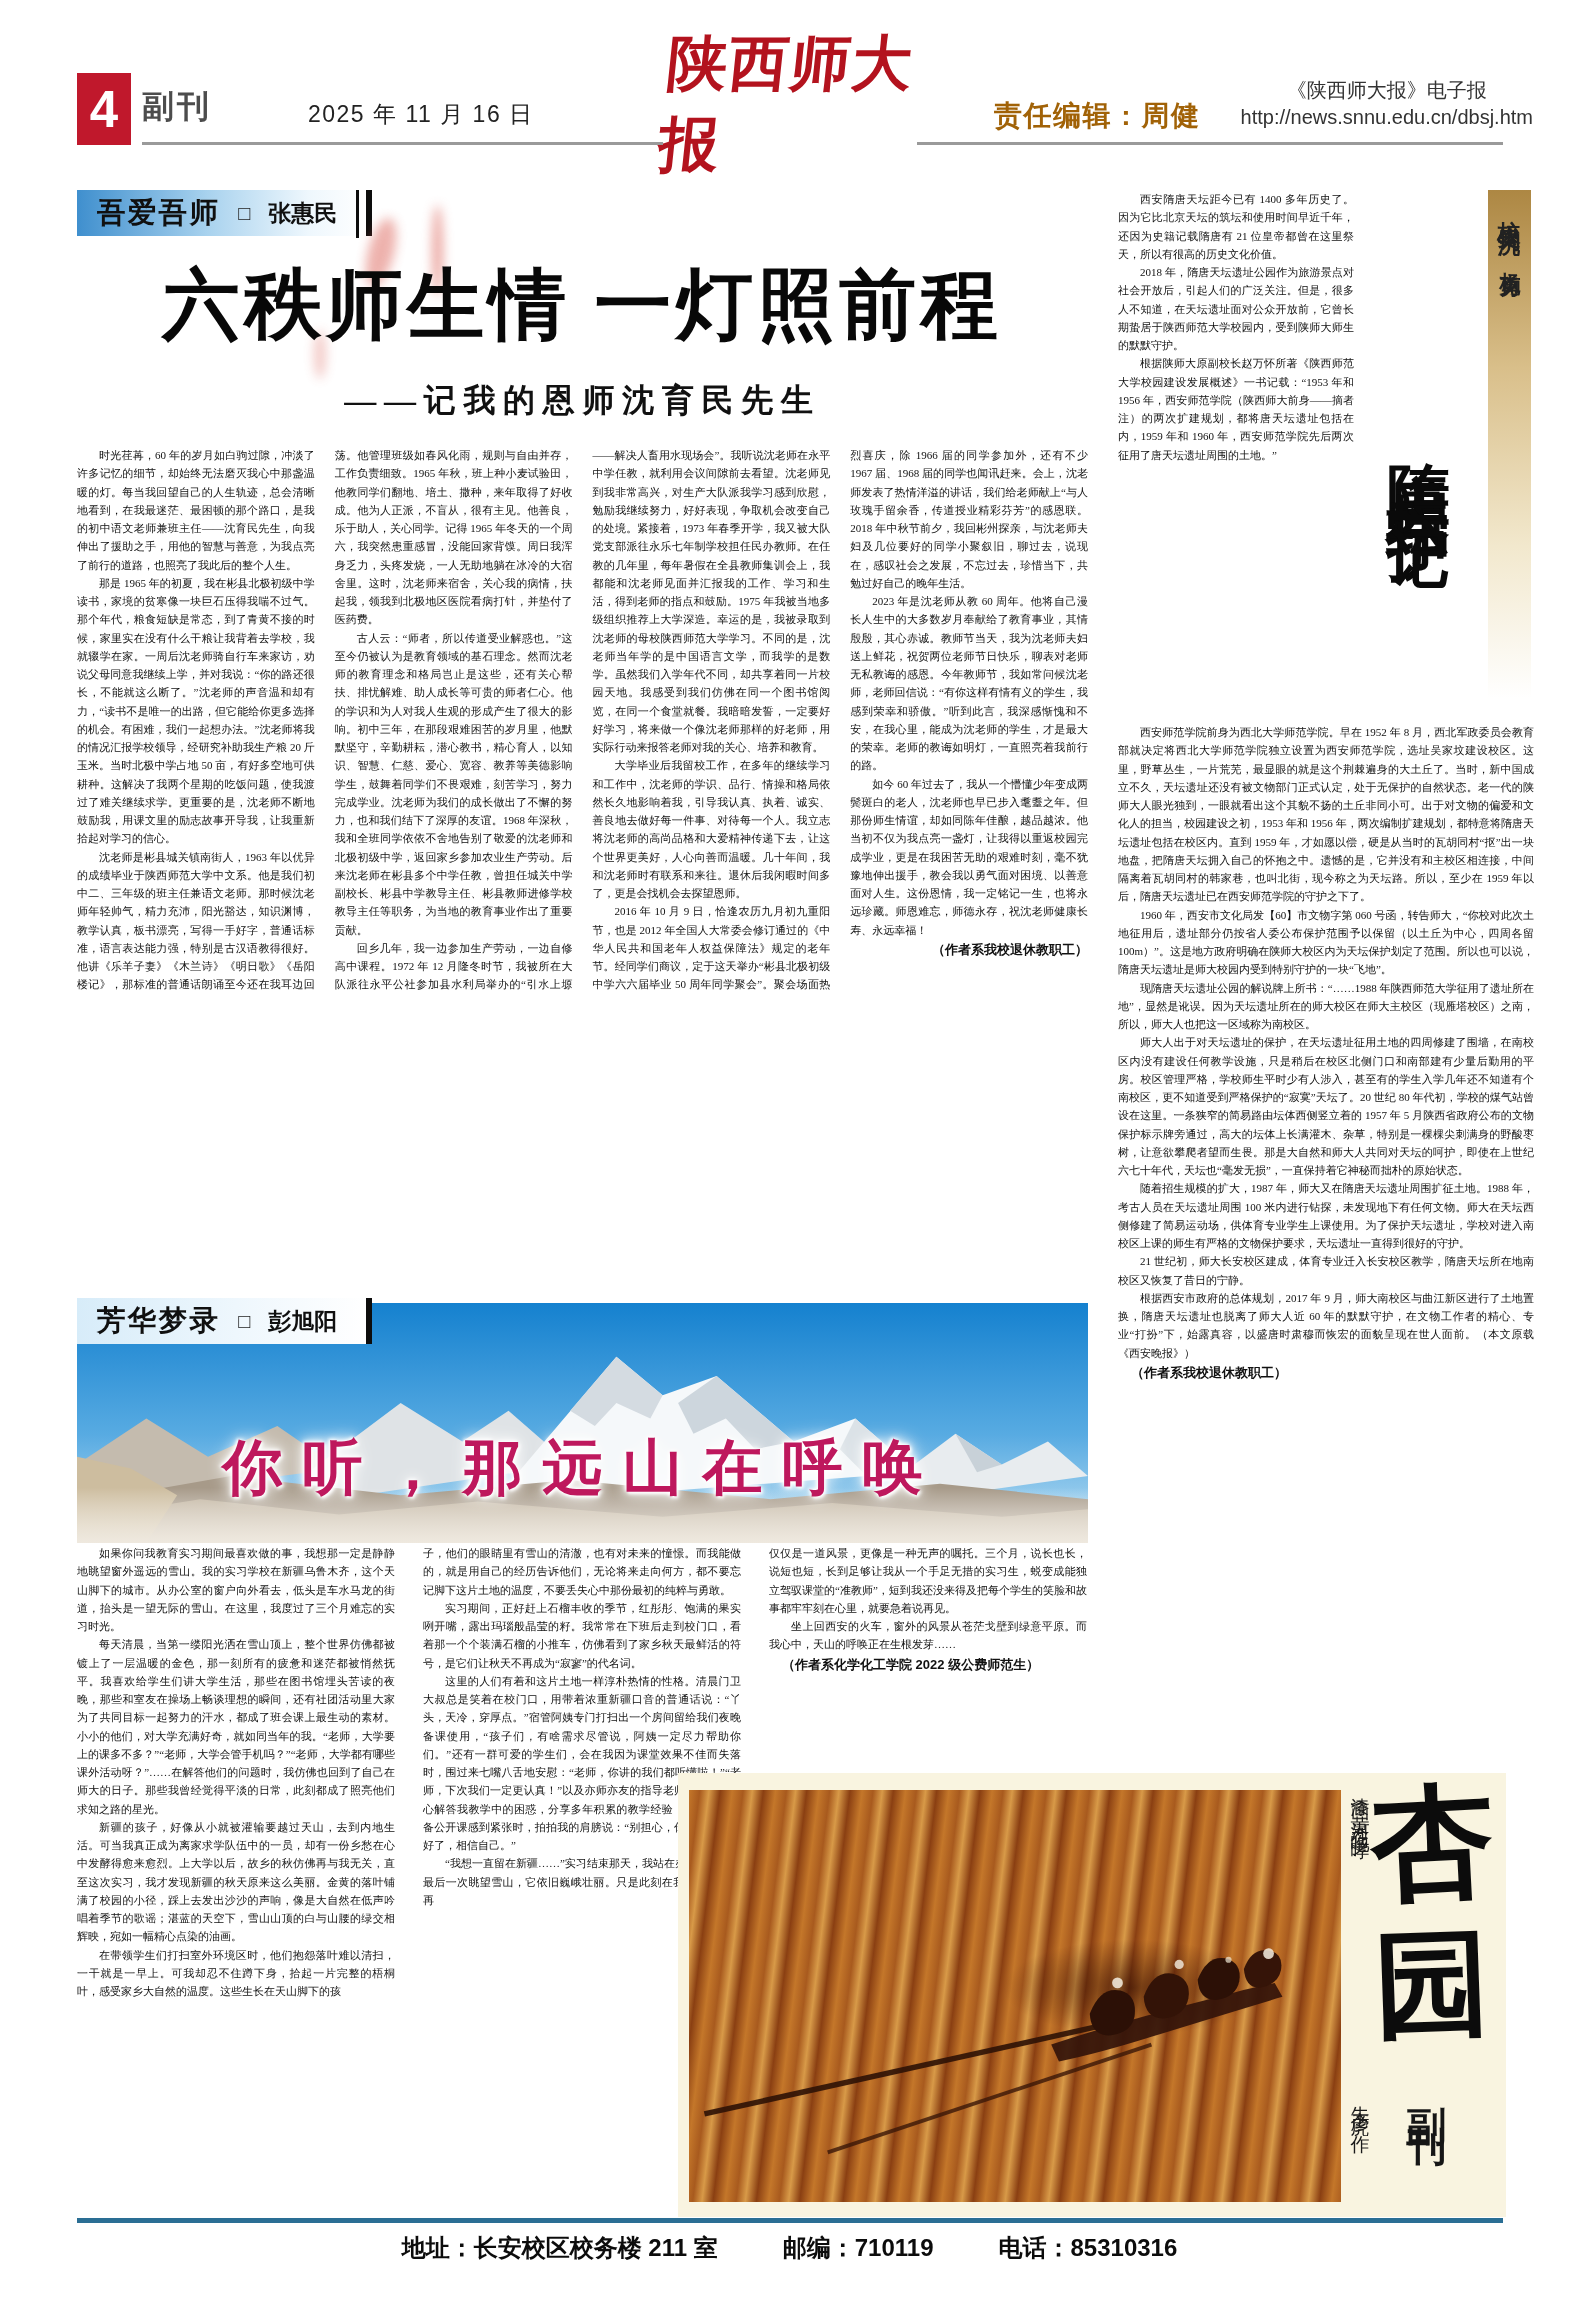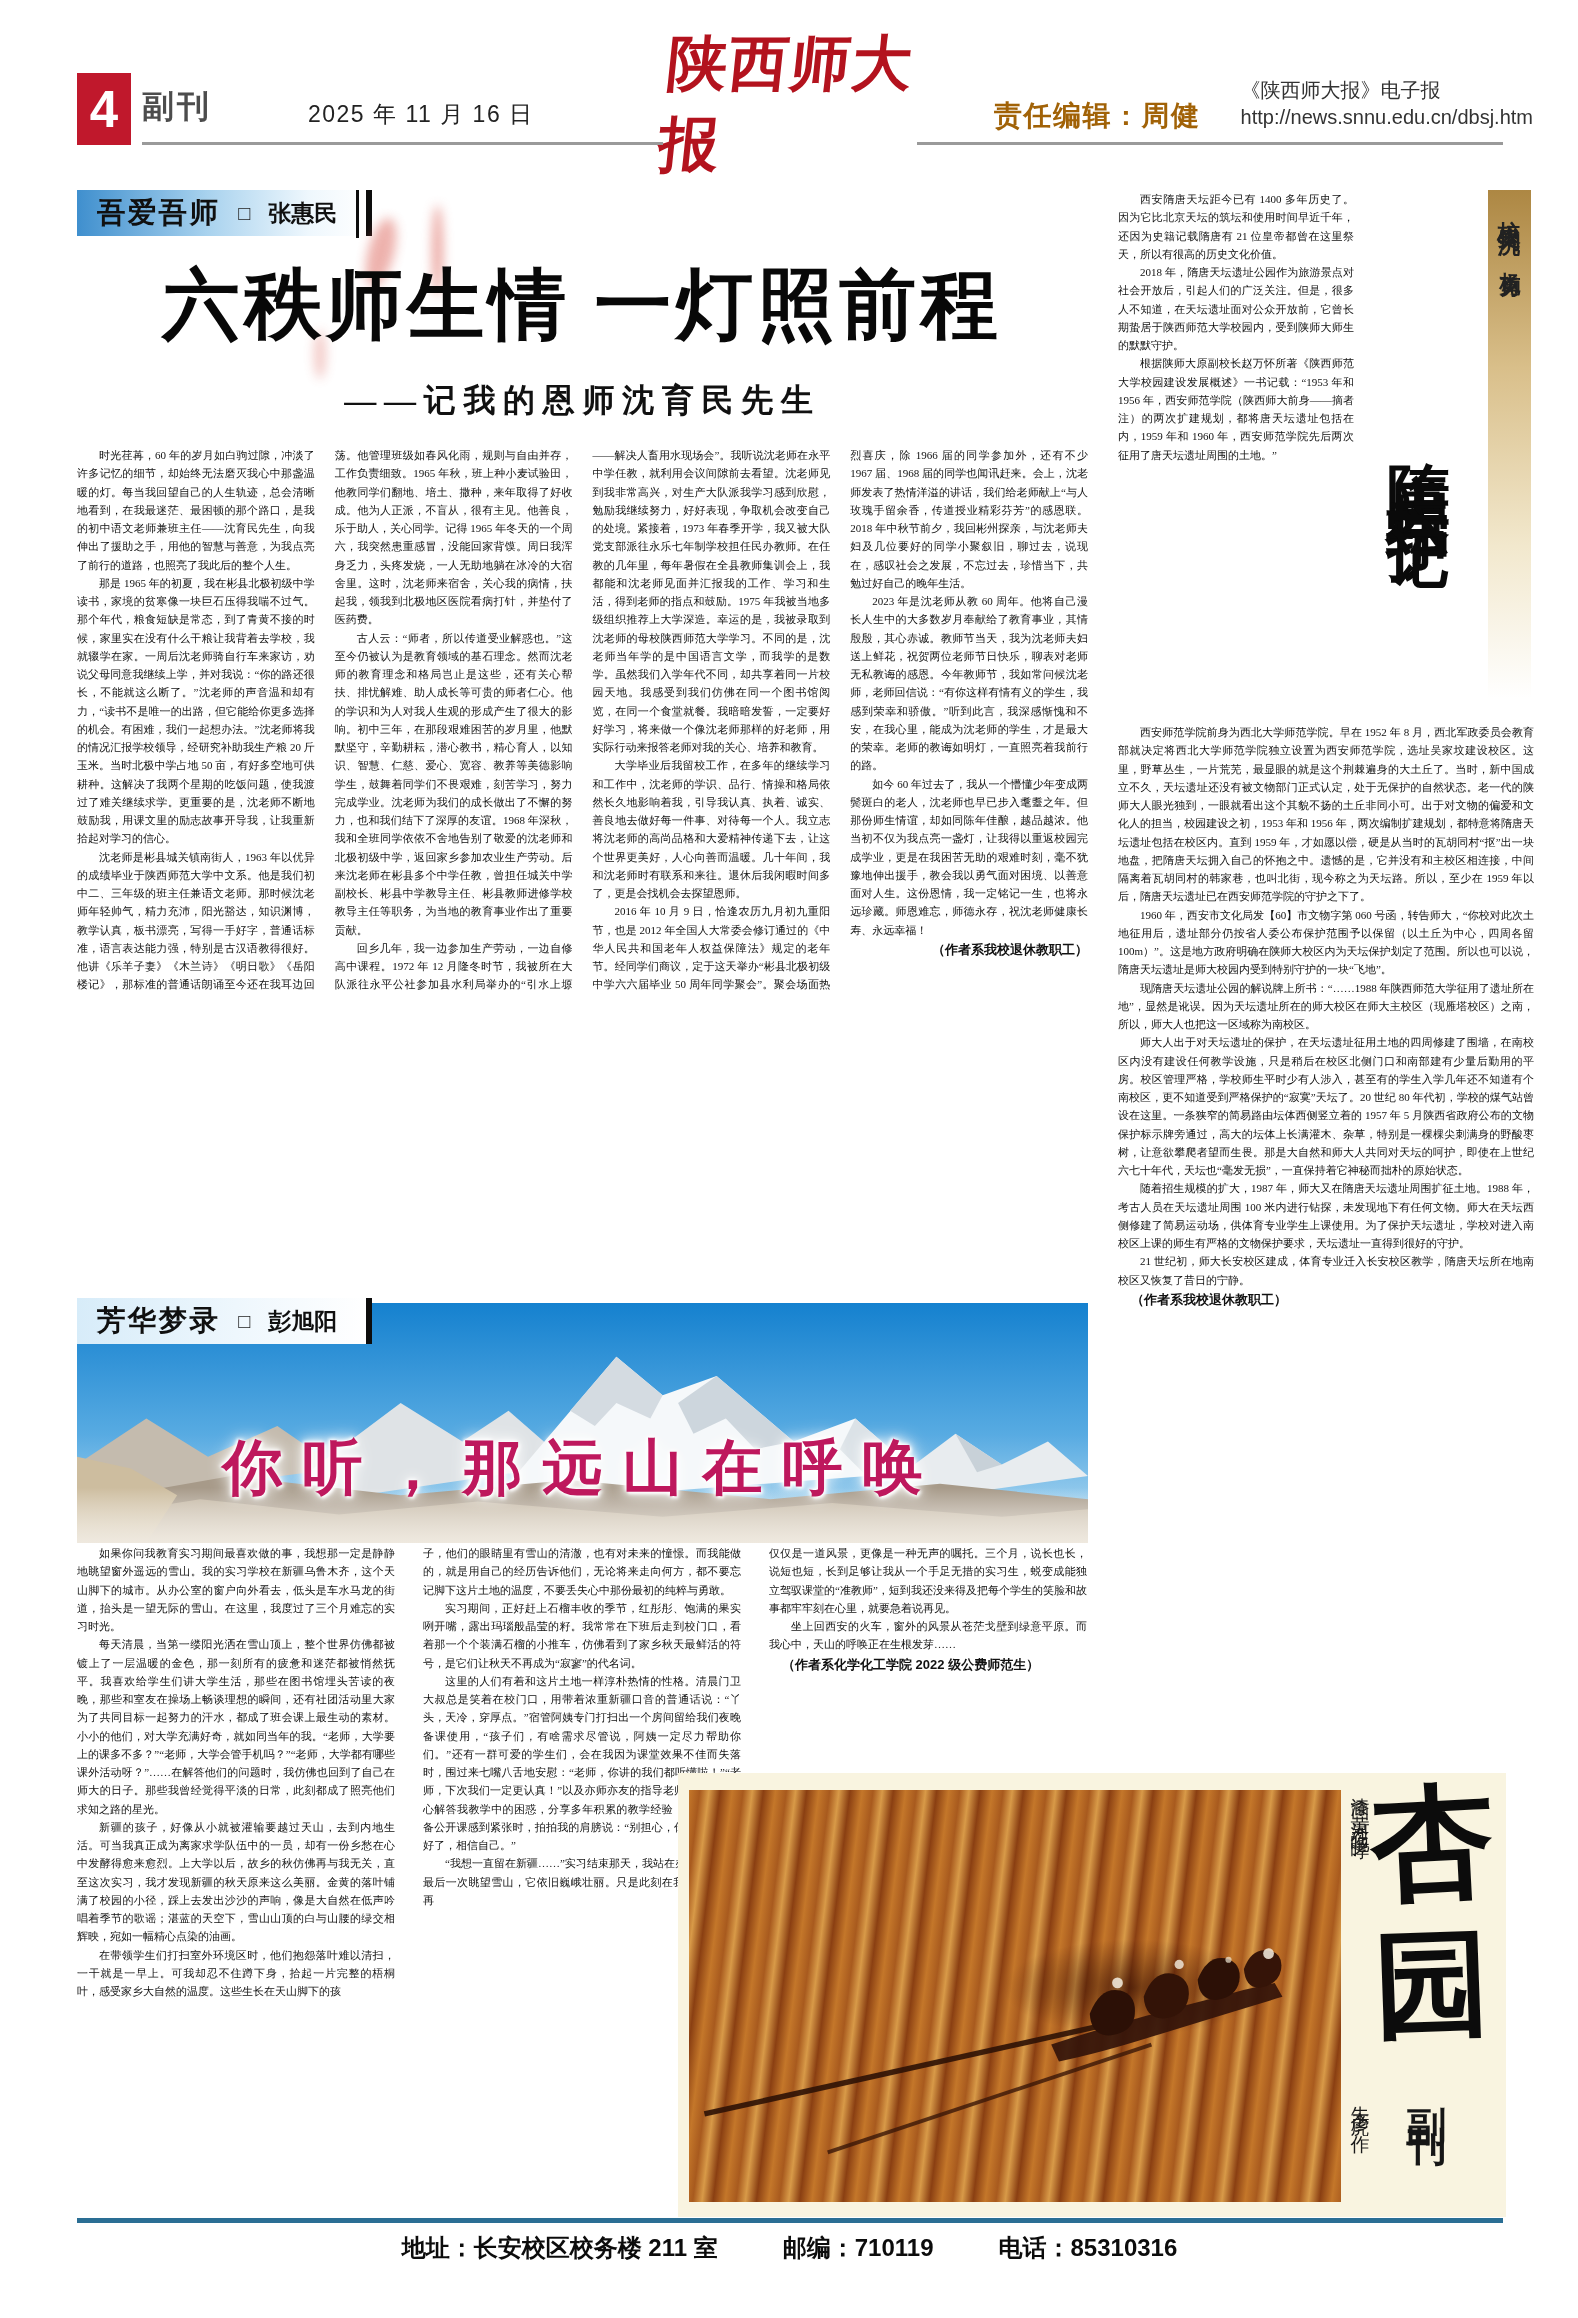--- a/index.html
+++ b/index.html
@@ -9,21 +9,21 @@
   .abs{position:absolute;}
 
   
   #page-badge{left:77px;top:73px;width:54px;height:72px;background:#c0182c;color:#fff;
     display:flex;align-items:center;justify-content:center;font-size:51px;font-weight:bold;}
   #section-name{left:142px;top:85px;font-size:32px;font-weight:bold;color:#4c4c4c;letter-spacing:3.1px;}
   #header-date{left:308px;top:99px;font-size:23px;letter-spacing:1.5px;color:#222;}
   #masthead{left:663px;top:65px;width:254px;height:80px;display:flex;align-items:center;justify-content:center;
     font-size:60px;font-weight:900;color:#b3131e;transform:skewX(-6deg);letter-spacing:1.5px;}
   #editor{left:994px;top:97px;font-size:28px;font-weight:bold;color:#a16207;letter-spacing:1.5px;}
-  #epaper{right:46px;top:77px;text-align:left;font-size:20px;color:#333;line-height:1.35;}
+  #epaper{right:46px;top:77px;text-align:center;font-size:20px;color:#333;line-height:1.35;}
   .header-rule{top:142px;height:3.1px;background:#9a9a9a;}
   #rule-left{left:142px;width:521px;}
   #rule-right{left:917px;width:586px;}
 
   
   .label-box{height:46px;display:flex;align-items:center;gap:18px;padding:0 15.4px 0 20px;
     background:linear-gradient(90deg,#3f8fce 0%,#a8d2ee 45%,#eef7fd 80%,#ffffff 100%);
     border-right:6.2px solid #0d0d0d;font-weight:bold;color:#101010;}
   .label-box .lbl{font-size:28.5px;letter-spacing:2.3px;}
   .label-box .sq{font-size:20px;font-weight:normal;color:#222;}
@@ -143,20 +143,21 @@
     </div>
   </div>
 
   <div class="abs bodytext" id="a3-body">
     <p>西安师范学院前身为西北大学师范学院。早在 1952 年 8 月，西北军政委员会教育部就决定将西北大学师范学院独立设置为西安师范学院，选址吴家坟建设校区。这里，野草丛生，一片荒芜，最显眼的就是这个荆棘遍身的大土丘了。当时，新中国成立不久，天坛遗址还没有被文物部门正式认定，处于无保护的自然状态。老一代的陕师大人眼光独到，一眼就看出这个其貌不扬的土丘非同小可。出于对文物的偏爱和文化人的担当，校园建设之初，1953 年和 1956 年，两次编制扩建规划，都特意将隋唐天坛遗址包括在校区内。直到 1959 年，才如愿以偿，硬是从当时的瓦胡同村“抠”出一块地盘，把隋唐天坛拥入自己的怀抱之中。遗憾的是，它并没有和主校区相连接，中间隔离着瓦胡同村的韩家巷，也叫北街，现今称之为天坛路。所以，至少在 1959 年以后，隋唐天坛遗址已在西安师范学院的守护之下了。</p>
     <p>1960 年，西安市文化局发【60】市文物字第 060 号函，转告师大，“你校对此次土地征用后，遗址部分仍按省人委公布保护范围予以保留（以土丘为中心，四周各留 100m）”。这是地方政府明确在陕师大校区内为天坛保护划定了范围。所以也可以说，隋唐天坛遗址是师大校园内受到特别守护的一块“飞地”。</p>
     <p>现隋唐天坛遗址公园的解说牌上所书：“……1988 年陕西师范大学征用了遗址所在地”，显然是讹误。因为天坛遗址所在的师大校区在师大主校区（现雁塔校区）之南，所以，师大人也把这一区域称为南校区。</p>
     <p>师大人出于对天坛遗址的保护，在天坛遗址征用土地的四周修建了围墙，在南校区内没有建设任何教学设施，只是稍后在校区北侧门口和南部建有少量后勤用的平房。校区管理严格，学校师生平时少有人涉入，甚至有的学生入学几年还不知道有个南校区，更不知道受到严格保护的“寂寞”天坛了。20 世纪 80 年代初，学校的煤气站曾设在这里。一条狭窄的简易路由坛体西侧竖立着的 1957 年 5 月陕西省政府公布的文物保护标示牌旁通过，高大的坛体上长满灌木、杂草，特别是一棵棵尖刺满身的野酸枣树，让意欲攀爬者望而生畏。那是大自然和师大人共同对天坛的呵护，即使在上世纪六七十年代，天坛也“毫发无损”，一直保持着它神秘而拙朴的原始状态。</p>
     <p>随着招生规模的扩大，1987 年，师大又在隋唐天坛遗址周围扩征土地。1988 年，考古人员在天坛遗址周围 100 米内进行钻探，未发现地下有任何文物。师大在天坛西侧修建了简易运动场，供体育专业学生上课使用。为了保护天坛遗址，学校对进入南校区上课的师生有严格的文物保护要求，天坛遗址一直得到很好的守护。</p>
     <p>21 世纪初，师大长安校区建成，体育专业迁入长安校区教学，隋唐天坛所在地南校区又恢复了昔日的宁静。</p>
+    <p>根据西安市政府的总体规划，2017 年 9 月，师大南校区与曲江新区进行了土地置换，隋唐天坛遗址也脱离了师大人近 60 年的默默守护，在文物工作者的精心、专业“打扮”下，始露真容，以盛唐时肃穆而恢宏的面貌呈现在世人面前。（本文原载《西安晚报》）</p>
     <p class="byline" style="text-align:left;text-indent:1em;">（作者系我校退休教职工）</p>
   </div>
 
   <svg class="abs" id="a2-image" viewBox="0 0 1312 312" preserveAspectRatio="none">
     <defs>
       <linearGradient id="sky" x1="0" y1="0" x2="0" y2="1">
         <stop offset="0" stop-color="#1581cf"></stop>
         <stop offset="0.55" stop-color="#58abe2"></stop>
         <stop offset="1" stop-color="#c2e2f4"></stop>
       </linearGradient>

